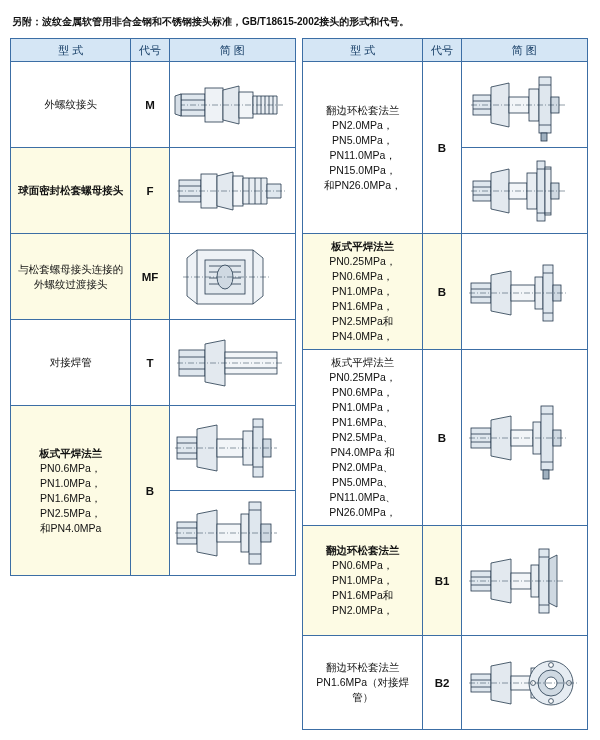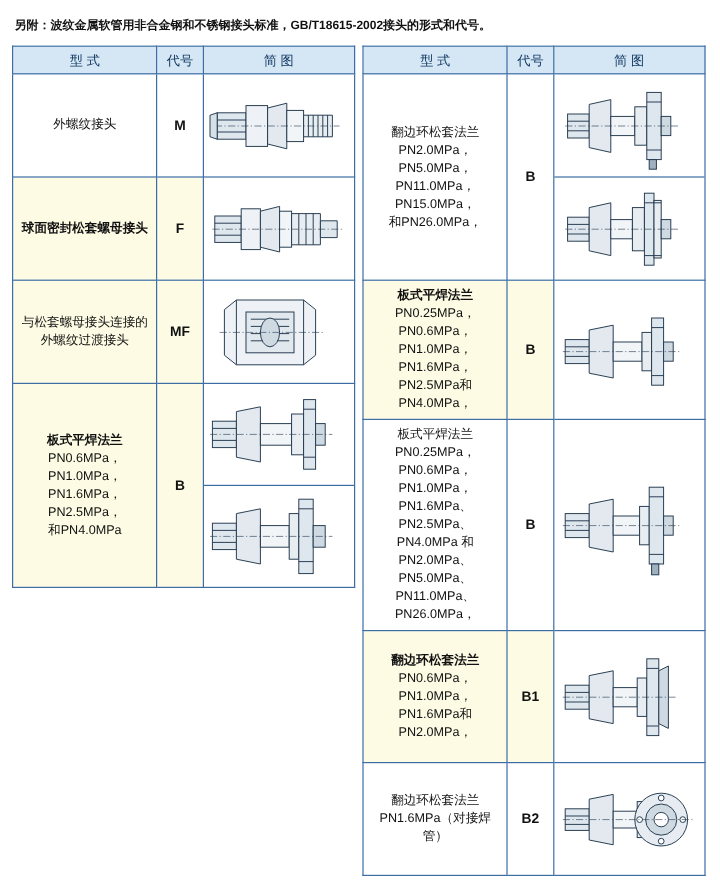--- a/index.html
+++ b/index.html
@@ -166,20 +166,38 @@
                   <path d="M80 10 L80 64"></path>
                 <rect x="32" y="20" width="40" height="34" fill="#e1e8ee"></rect>
                 <path d="M36 26 L68 26 M36 32 L68 32 M36 38 L68 38 M36 44 L68 44"></path>
                 <ellipse cx="52" cy="37" rx="8" ry="12" fill="#cfd9e2"></ellipse>
                 <line x1="10" y1="37" x2="98" y2="37" stroke-dasharray="6 2 1 2" stroke-width="0.5"></line>
               </g>
             </svg>
           </td>
         </tr>
 
+        <tr class="white" style="height:86px">
+          <td class="type">对接焊管</td>
+          <td class="code">T</td>
+          <td class="pic">
+            <svg width="118" height="70" viewBox="0 0 118 70">
+              <g fill="none" stroke="#23384d" stroke-width="0.8">
+                <rect x="6" y="22" width="26" height="26" fill="#dfe7ee"></rect>
+                <line x1="6" y1="29" x2="32" y2="29"></line>
+                  <line x1="6" y1="41" x2="32" y2="41"></line>
+                <path d="M32 16 L52 12 L52 58 L32 54 Z" fill="#e3e9ef"></path>
+                <rect x="52" y="24" width="52" height="22" fill="#f2f5f8"></rect>
+                <line x1="52" y1="30" x2="104" y2="30"></line>
+                  <line x1="52" y1="40" x2="104" y2="40"></line>
+                <line x1="4" y1="35" x2="110" y2="35" stroke-dasharray="6 2 1 2" stroke-width="0.5"></line>
+              </g>
+            </svg>
+          </td>
+        </tr>
 
         <tr class="yellow" style="height:170px">
           <td class="type">
             <div class="bold-title">板式平焊法兰</div>
             <div style="white-space:pre-line">PN0.6MPa，PN1.0MPa，
 PN1.6MPa，PN2.5MPa，
 和PN4.0MPa</div>
           </td>
           <td class="code">B</td>
           <td class="pic" style="padding:0">

